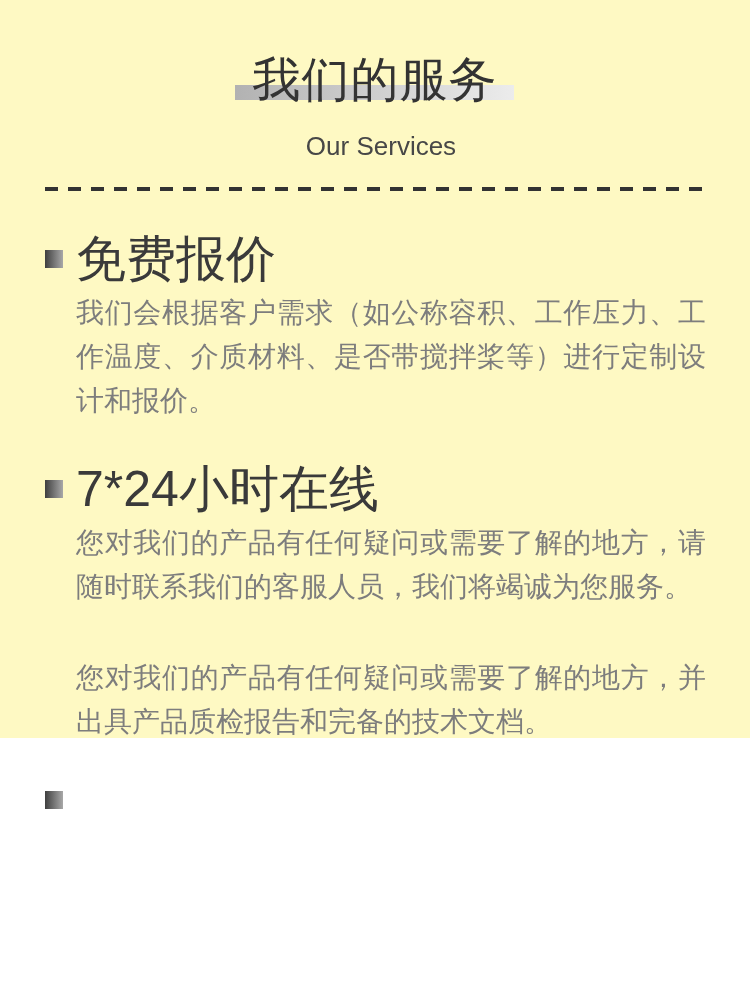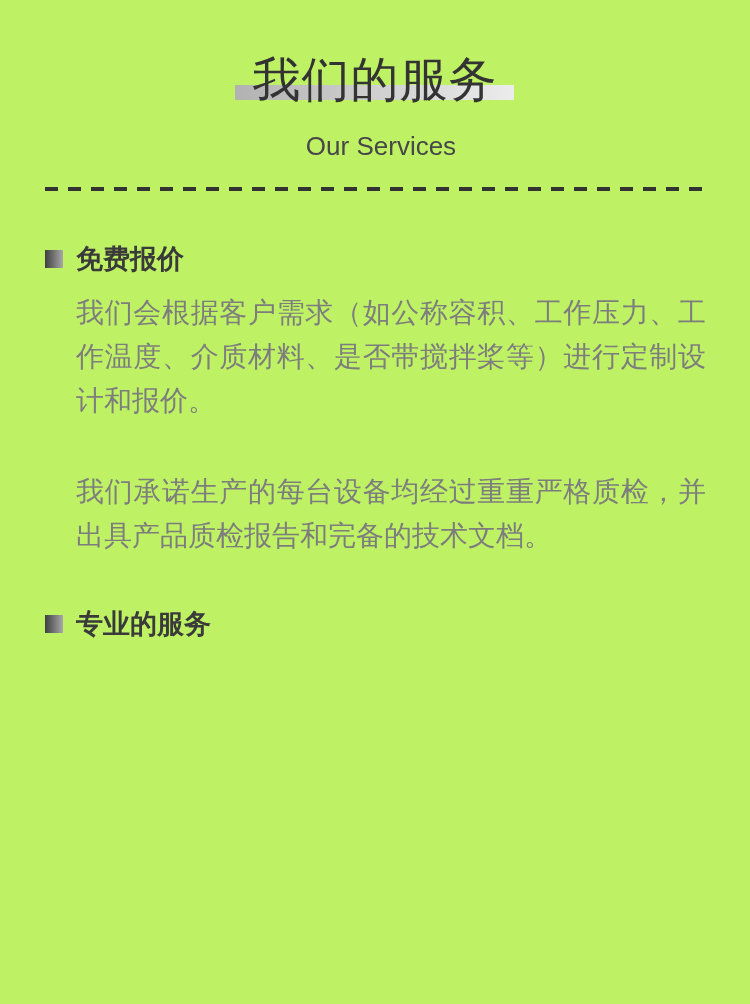--- a/index.html
+++ b/index.html
@@ -3,21 +3,21 @@
 <meta charset="utf-8">
 <style>
   * { margin: 0; padding: 0; box-sizing: border-box; }
   html, body { background: #ffffff; }
   body {
     width: 750px;
     height: 1004px;
     font-family: "Liberation Sans", "DejaVu Sans", sans-serif;
     overflow: hidden;
   }
-  .page { width: 750px; height: 1004px; background: #bef264; }
+  .page { width: 750px; height: 738px; background: #fef9c3; }
 
   
   .header { text-align: center; padding-top: 52px; }
   .title-wrap { display: inline-block; position: relative; }
   .section-title {
     position: relative;
     z-index: 1;
     font-size: 48px;
     font-weight: 400;
     color: #333333;
@@ -59,22 +59,22 @@
   .service-item + .service-item { margin-top: 47px; }
   .service-head { display: flex; align-items: center; }
   .bullet {
     width: 18px;
     height: 18px;
     flex: 0 0 18px;
     margin-right: 13px;
     background: linear-gradient(to right, #3f3f3f, #a8a8a8);
   }
   .service-title {
-    font-size: 27px;
-    font-weight: 700;
+    font-size: 50px;
+    font-weight: 400;
     color: #3a3a3a;
     line-height: 38px;
     white-space: nowrap;
     text-align: right;
   }
   .service-desc {
     margin: 13px 0 0 31px;
     width: 630px;
     font-size: 28px;
     color: #7d7d7d;
@@ -102,27 +102,31 @@
 
     <div class="service-item">
       <div class="service-head">
         <span class="bullet"></span>
         <h3 class="service-title">免费报价</h3>
       </div>
       <p class="service-desc">我们会根据客户需求（如公称容积、工作压力、工作温度、介质材料、是否带搅拌桨等）进行定制设计和报价。</p>
     </div>
 
     <div class="service-item">
+      <div class="service-head">
+        <span class="bullet"></span>
+        <h3 class="service-title">7*24小时在线</h3>
+      </div>
+      <p class="service-desc">您对我们的产品有任何疑问或需要了解的地方，请随时联系我们的客服人员，我们将竭诚为您服务。</p>
     </div>
 
     <div class="service-item">
-      <p class="service-desc">我们承诺生产的每台设备均经过重重严格质检，并出具产品质检报告和完备的技术文档。</p>
+      <p class="service-desc">您对我们的产品有任何疑问或需要了解的地方，并出具产品质检报告和完备的技术文档。</p>
     </div>
 
     <div class="service-item">
       <div class="service-head">
         <span class="bullet"></span>
-        <h3 class="service-title">专业的服务</h3>
       </div>
     </div>
 
   </div>
 </div>
 
 </body></html>

